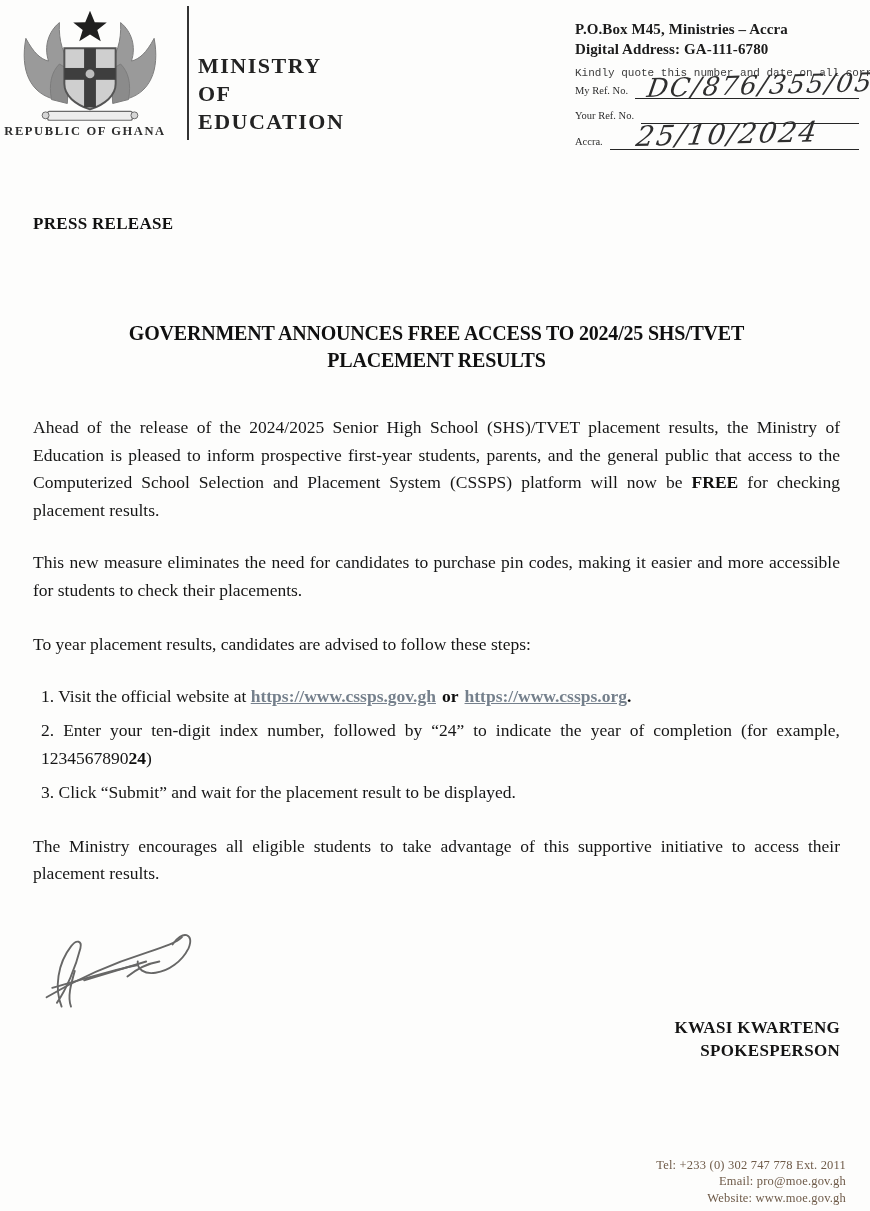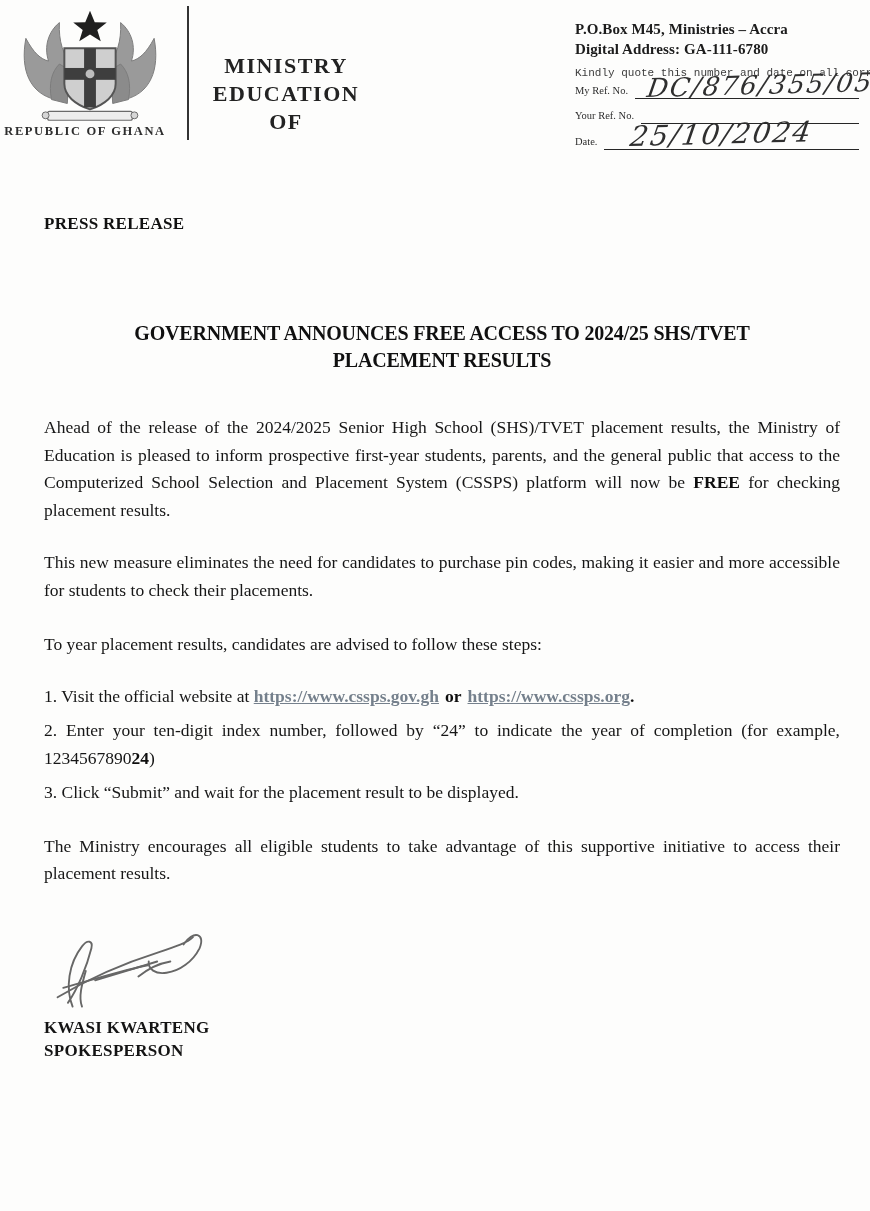--- a/index.html
+++ b/index.html
@@ -13,61 +13,61 @@
   
   .letterhead { position:absolute; top:0; left:0; right:0; height:150px; }
   .emblem { position:absolute; left:16px; top:8px; width:148px; height:116px; }
   .republic {
     position:absolute; left:0; top:124px; width:170px; text-align:center;
     font-size:12.5px; letter-spacing:1.6px; color:#2e2e2e; white-space:nowrap;
     font-weight:bold;
   }
   .lh-divider { position:absolute; left:187px; top:6px; width:2px; height:134px; background:#333; }
   .ministry {
-    position:absolute; left:198px; top:52px; width:176px; text-align:center;
+    position:absolute; left:198px; top:52px; width:176px; 
     font-weight:bold; font-size:22px; line-height:28px; letter-spacing:1.5px; color:#222;
   }
   .lh-right { position:absolute; left:575px; top:20px; width:284px; }
   .addr { font-weight:bold; font-size:15px; line-height:19.5px; color:#1c1c1c; letter-spacing:0.1px; white-space:nowrap; }
   .quote-note { margin-top:8px; font-size:11px; color:#3c3c3c; white-space:nowrap;font-family:Liberation Mono, monospace; }
   .ref-row { display:flex; }
   .ref-row.myref  { margin-top:6px; }
   .ref-row.yourref{ margin-top:11px; }
   .ref-row.daterow{ margin-top:12px; }
   .ref-label { font-size:10.5px; color:#2d2d2d; white-space:nowrap; padding-right:7px; padding-bottom:1px; }
   .ref-line { flex:1; border-bottom:1.5px solid #262626; position:relative; height:14px; }
   .handwriting {
     position:absolute; bottom:-5px; left:10px; font-size:26px; color:#2f2f2f;
     font-style:italic; font-family:"DejaVu Serif", serif; white-space:nowrap;
     transform:skewX(-10deg) rotate(-1.5deg); transform-origin:left bottom; letter-spacing:2px;
   }
   .ref-line .hw-date { font-size:28px; bottom:-4px; left:24px; }
 
   
-  .doc-main { padding:214px 30px 0 44px; }
+  .doc-main { padding:214px 30px 0 33px; }
   .kicker { font-weight:bold; font-size:17px; letter-spacing:0.3px; color:#111; }
   .doc-title {
     margin:86px 45px 0; text-align:center; font-weight:bold;
     font-size:20px; line-height:27px; color:#101010; letter-spacing:-0.2px;
   }
   .para {
     font-size:17.5px; line-height:27.5px; text-align:justify; color:#161616;
   }
   .p1 { margin-top:40px; }
   .p2 { margin-top:25px; }
   .p3 { margin-top:27px; }
-  .steps { margin-top:24px; }
+  .steps { margin-top:24px;margin-left:8px; }
   .step { margin-bottom:7px; }
   .p4 { margin-top:26px; }
   .para strong { font-weight:bold; color:#0e0e0e; }
   .link { font-weight:bold; text-decoration:underline; cursor:pointer; }
   .or-word { margin:0 6px; }
 
   
-  .sig-block { margin-top:34px; }
+  .sig-block { margin-top:34px;text-align:right; }
   .sig-scribble { display:block; margin-left:-4px; width:178px; height:94px; }
   .sig-name, .sig-title { font-weight:bold; font-size:17px; line-height:23px; color:#141414; letter-spacing:0.3px; }
 
   
   .doc-footer {
     position:absolute; right:24px; bottom:5px; text-align:right;
     font-size:12.5px; line-height:16.5px; letter-spacing:0.2px;
   }
 </style>
 </head>
@@ -100,43 +100,43 @@
       <rect x="32" y="104" width="86" height="9" rx="2" fill="#ededed" stroke="#6a6a6a" stroke-width="1.2"></rect>
       <circle cx="30" cy="108" r="3.5" fill="#d6d6d6" stroke="#6a6a6a" stroke-width="1"></circle>
       <circle cx="120" cy="108" r="3.5" fill="#d6d6d6" stroke="#6a6a6a" stroke-width="1"></circle>
     </svg>
 
     <div class="republic">REPUBLIC OF GHANA</div>
     <div class="lh-divider"></div>
 
     <div class="ministry">
       <div>MINISTRY</div>
+      <div>OF</div>
       <div>EDUCATION</div>
-      <div>OF</div>
     </div>
 
     <div class="lh-right">
       <div class="addr">P.O.Box M45, Ministries – Accra</div>
       <div class="addr">Digital Address: GA-111-6780</div>
       <div class="quote-note">Kindly quote this number and date on all correspondence</div>
 
       <div class="ref-row myref">
         <span class="ref-label">My Ref. No.</span>
         <span class="ref-line">
           <span class="handwriting">DC/876/355/05</span>
         </span>
       </div>
 
       <div class="ref-row yourref">
         <span class="ref-label">Your Ref. No.</span>
         <span class="ref-line"></span>
       </div>
 
       <div class="ref-row daterow">
-        <span class="ref-label">Date.</span>
+        <span class="ref-label">Accra.</span>
         <span class="ref-line">
           <span class="handwriting hw-date">25/10/2024</span>
         </span>
       </div>
     </div>
   </header>
 
   <main class="doc-main">
     <div class="kicker">PRESS RELEASE</div>
 
@@ -169,14 +169,19 @@
           <path d="M54 62 L120 42"></path>
           <path d="M20 70 C50 62 88 50 110 46"></path>
           <path d="M100 58 C110 50 122 44 134 42"></path>
         </g>
       </svg>
       <div class="sig-name">KWASI KWARTENG</div>
       <div class="sig-title">SPOKESPERSON</div>
     </div>
   </main>
 
+  <footer class="doc-footer" style="color: rgb(110, 90, 72);">
+    <div>Tel: +233 (0) 302 747 778 Ext. 2011</div>
+    <div>Email: pro@moe.gov.gh</div>
+    <div>Website: www.moe.gov.gh</div>
+  </footer>
 
 </div>
 
 </body></html>

